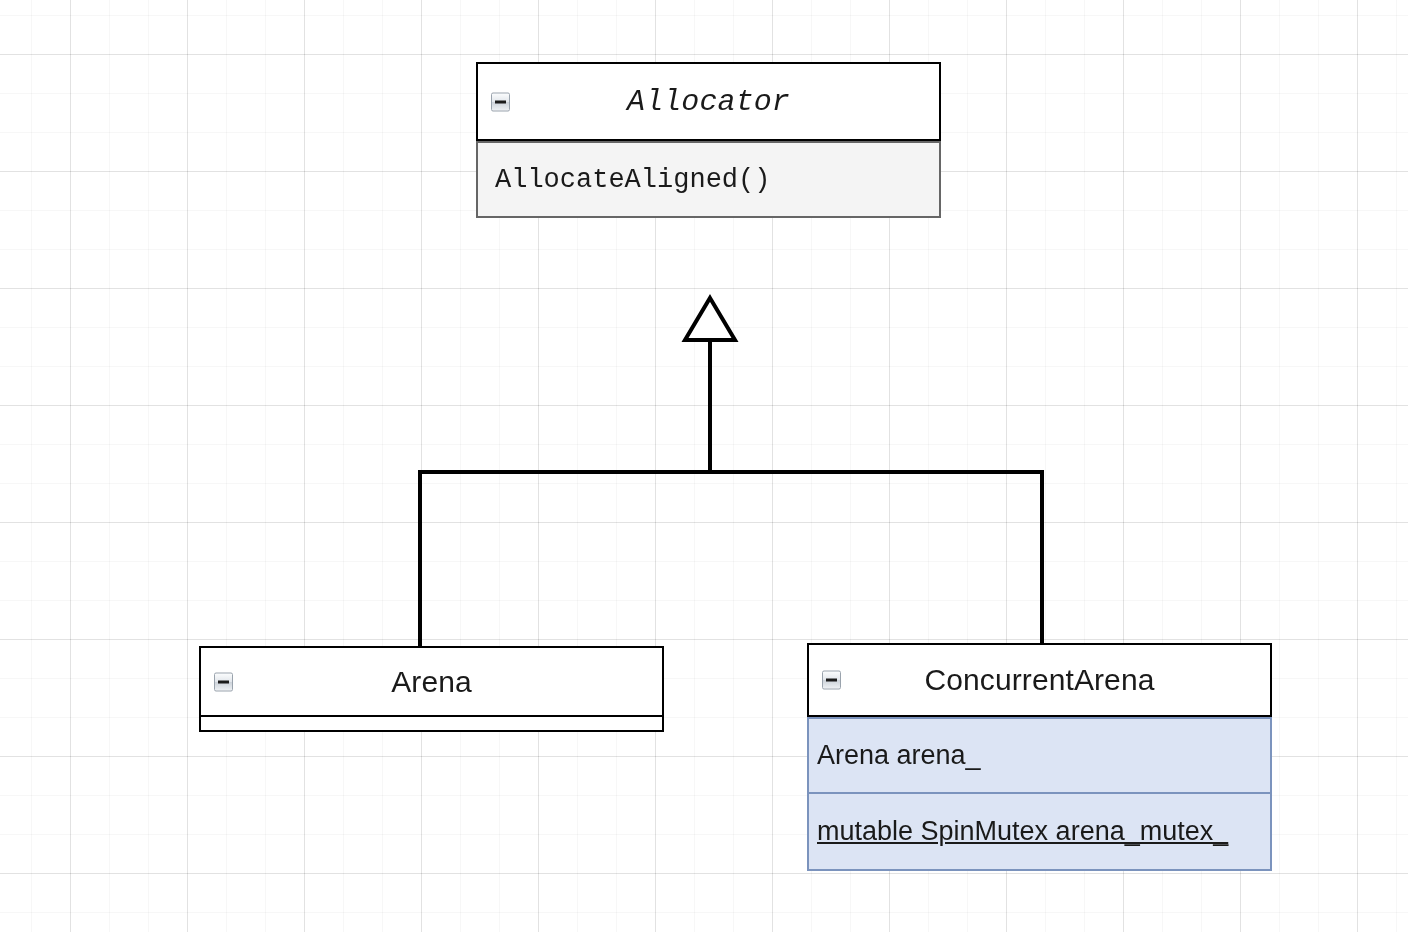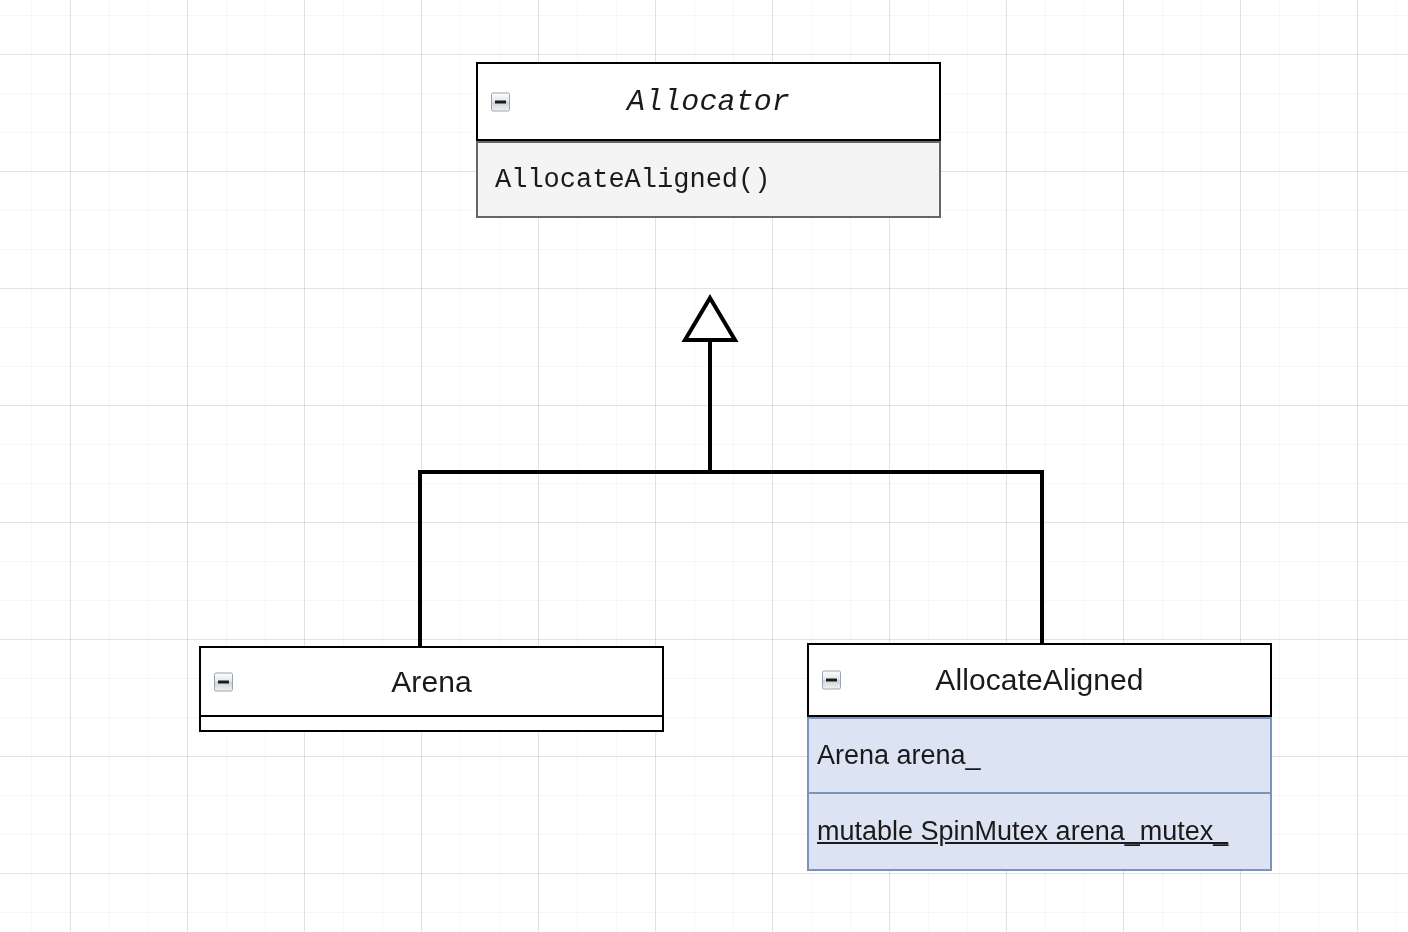--- a/index.html
+++ b/index.html
@@ -184,21 +184,21 @@
     <div class="class-header">
       <span class="collapse-icon"></span>
       <span class="class-title">Arena</span>
     </div>
     <div class="compartment empty-strip"></div>
   </div>
 
   <div class="uml-class" id="class-concurrentarena">
     <div class="class-header">
       <span class="collapse-icon"></span>
-      <span class="class-title">AllocateAligned</span>
+      <span class="class-title">ConcurrentArena</span>
     </div>
     <div class="compartment blue">
       <span>Arena arena_</span>
     </div>
     <div class="compartment blue">
       <span>mutable SpinMutex arena_mutex_</span>
     </div>
   </div>
 
 </div>

